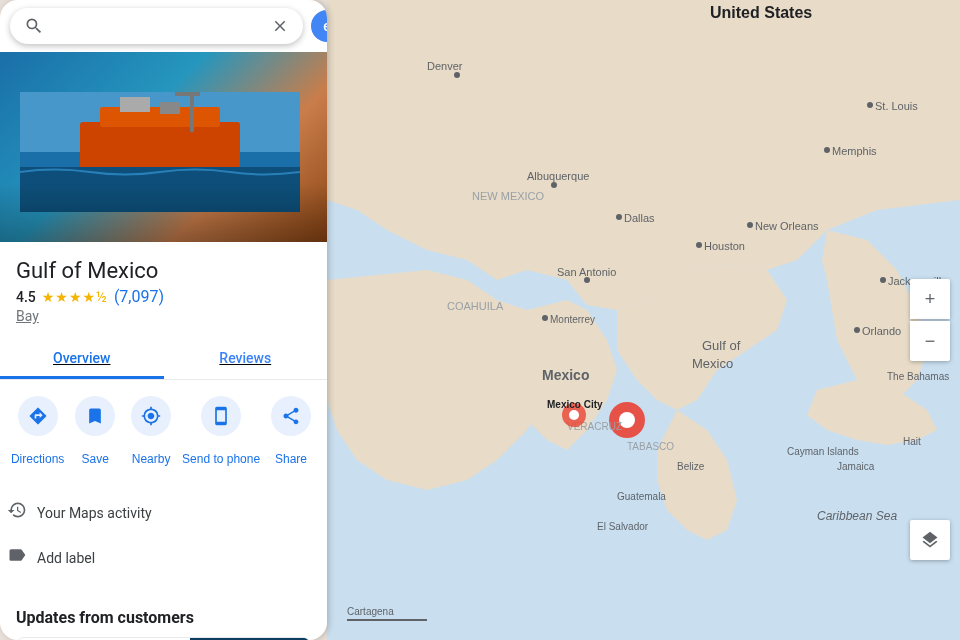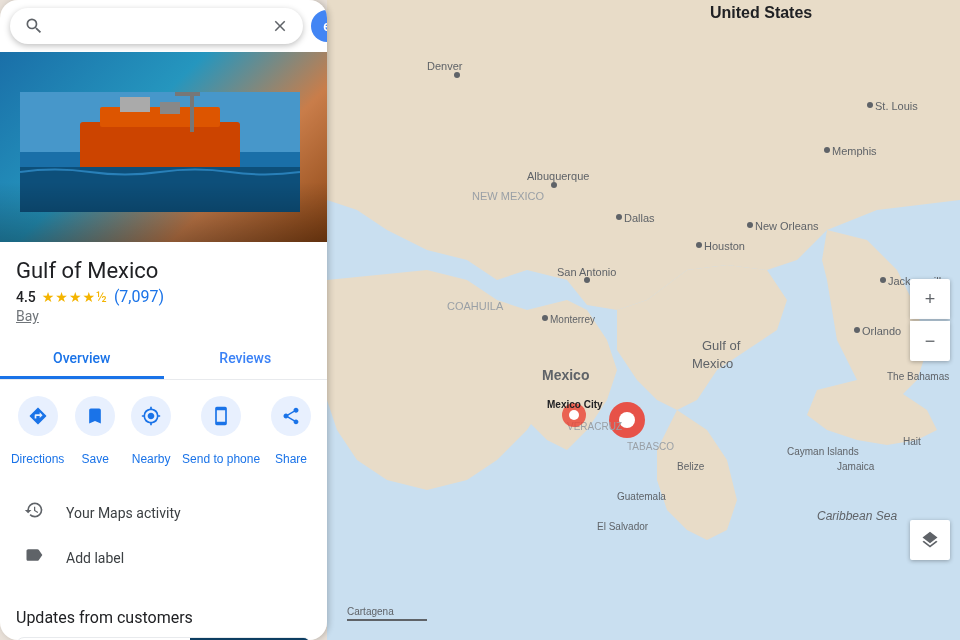--- a/index.html
+++ b/index.html
@@ -174,20 +174,21 @@
       font-size: 14px;
       color: #70757a;
       text-decoration: underline;
     }
 
     
     #tabs {
       display: flex;
       border-bottom: 1px solid #e8eaed;
       margin-top: 8px;
+      text-decoration: underline;
     }
 
     .tab {
       flex: 1;
       padding: 10px 0;
       text-align: center;
       font-size: 14px;
       color: #3b82f6;
       cursor: pointer;
       border-bottom: 3px solid transparent;
@@ -237,22 +238,22 @@
     }
 
     
     #info-rows {
       padding: 8px 0;
     }
 
     .info-row {
       display: flex;
       align-items: center;
-      padding: 10px 22px;
-      gap: 20px;
+      padding: 10px 5px;
+      gap: 8px;
       cursor: pointer;
       border-radius: 4px;
     }
 
     .info-row-icon {
       color: #5f6368;
       font-size: 20px;
       width: 24px;
       text-align: center;
       flex-shrink: 0;
@@ -271,21 +272,21 @@
       margin: 4px 0;
     }
 
     
     #updates-section {
       padding: 12px 16px;
     }
 
     #updates-title {
       font-size: 16px;
-      font-weight: 400;
+      font-weight: 700;
       color: #202124;
       margin-bottom: 10px;
     }
 
     #update-card {
       display: flex;
       border-radius: 8px;
       border: 1px solid #e8eaed;
       overflow: hidden;
       cursor: pointer;

